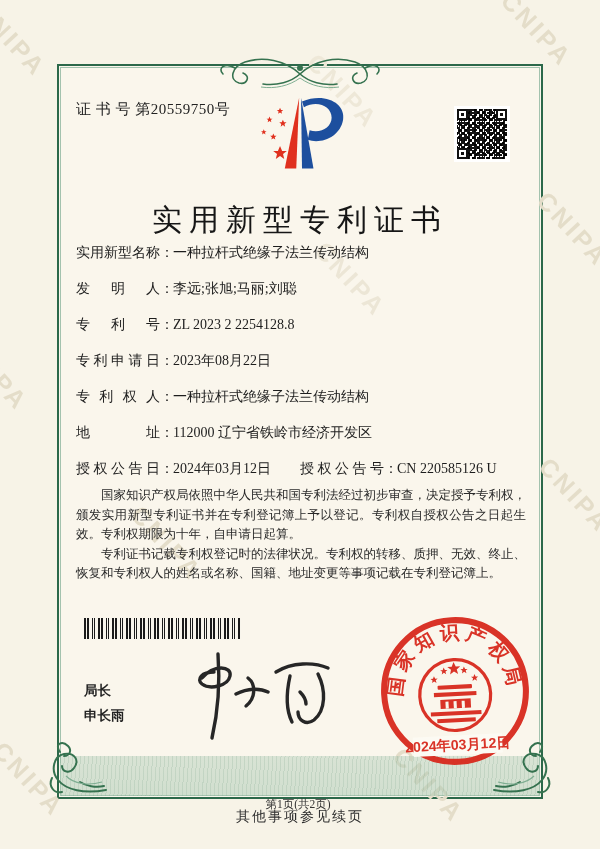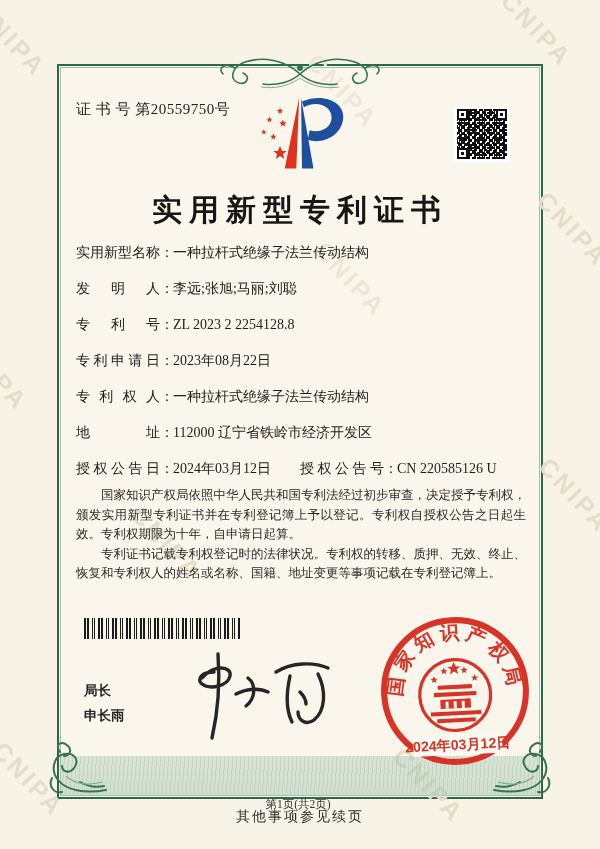--- a/index.html
+++ b/index.html
@@ -29,22 +29,22 @@
   .qr{position:absolute;left:454px;top:106px;width:56px;height:56px;background:#fff;padding:3px;box-sizing:border-box;}
   .qr-noise{position:relative;width:100%;height:100%;
     background:
       repeating-conic-gradient(#151515 0 90deg,#fff 0 180deg) 0 0/5px 5px,
       repeating-conic-gradient(#151515 0 90deg,transparent 0 180deg) 1px 2px/7px 7px;
     background-blend-mode:multiply;}
   .finder{position:absolute;width:11px;height:11px;border:2px solid #111;background:#fff;box-sizing:border-box;}
   .finder::after{content:"";position:absolute;left:2px;top:2px;width:3px;height:3px;background:#111;}
   .f-tl{left:0;top:0;} .f-tr{right:0;top:0;} .f-bl{left:0;bottom:0;}
 
-  .title{position:absolute;left:0;right:0;top:190px;text-align:center;
-         font-size:30px;font-weight:700;letter-spacing:7px;color:#161616;}
+  .title{position:absolute;left:0;right:0;top:200px;text-align:center;
+         font-size:30px;font-weight:400;letter-spacing:7px;color:#161616;}
 
   .fields{position:absolute;left:76px;top:243px;width:452px;}
   .field-row{height:20px;line-height:20px;margin-bottom:16px;font-size:14px;color:#1d1d1d;white-space:nowrap;}
   .flabel{display:inline-block;width:84px;text-align:justify;text-align-last:justify;vertical-align:top;}
   .fcolon{display:inline-block;width:13px;vertical-align:top;}
   .fvalue{vertical-align:top;}
   .grant-row{position:relative;}
   .grant-pair2{position:absolute;left:224px;top:0;}
 
   .body-text{position:absolute;left:76px;top:486px;width:450px;

